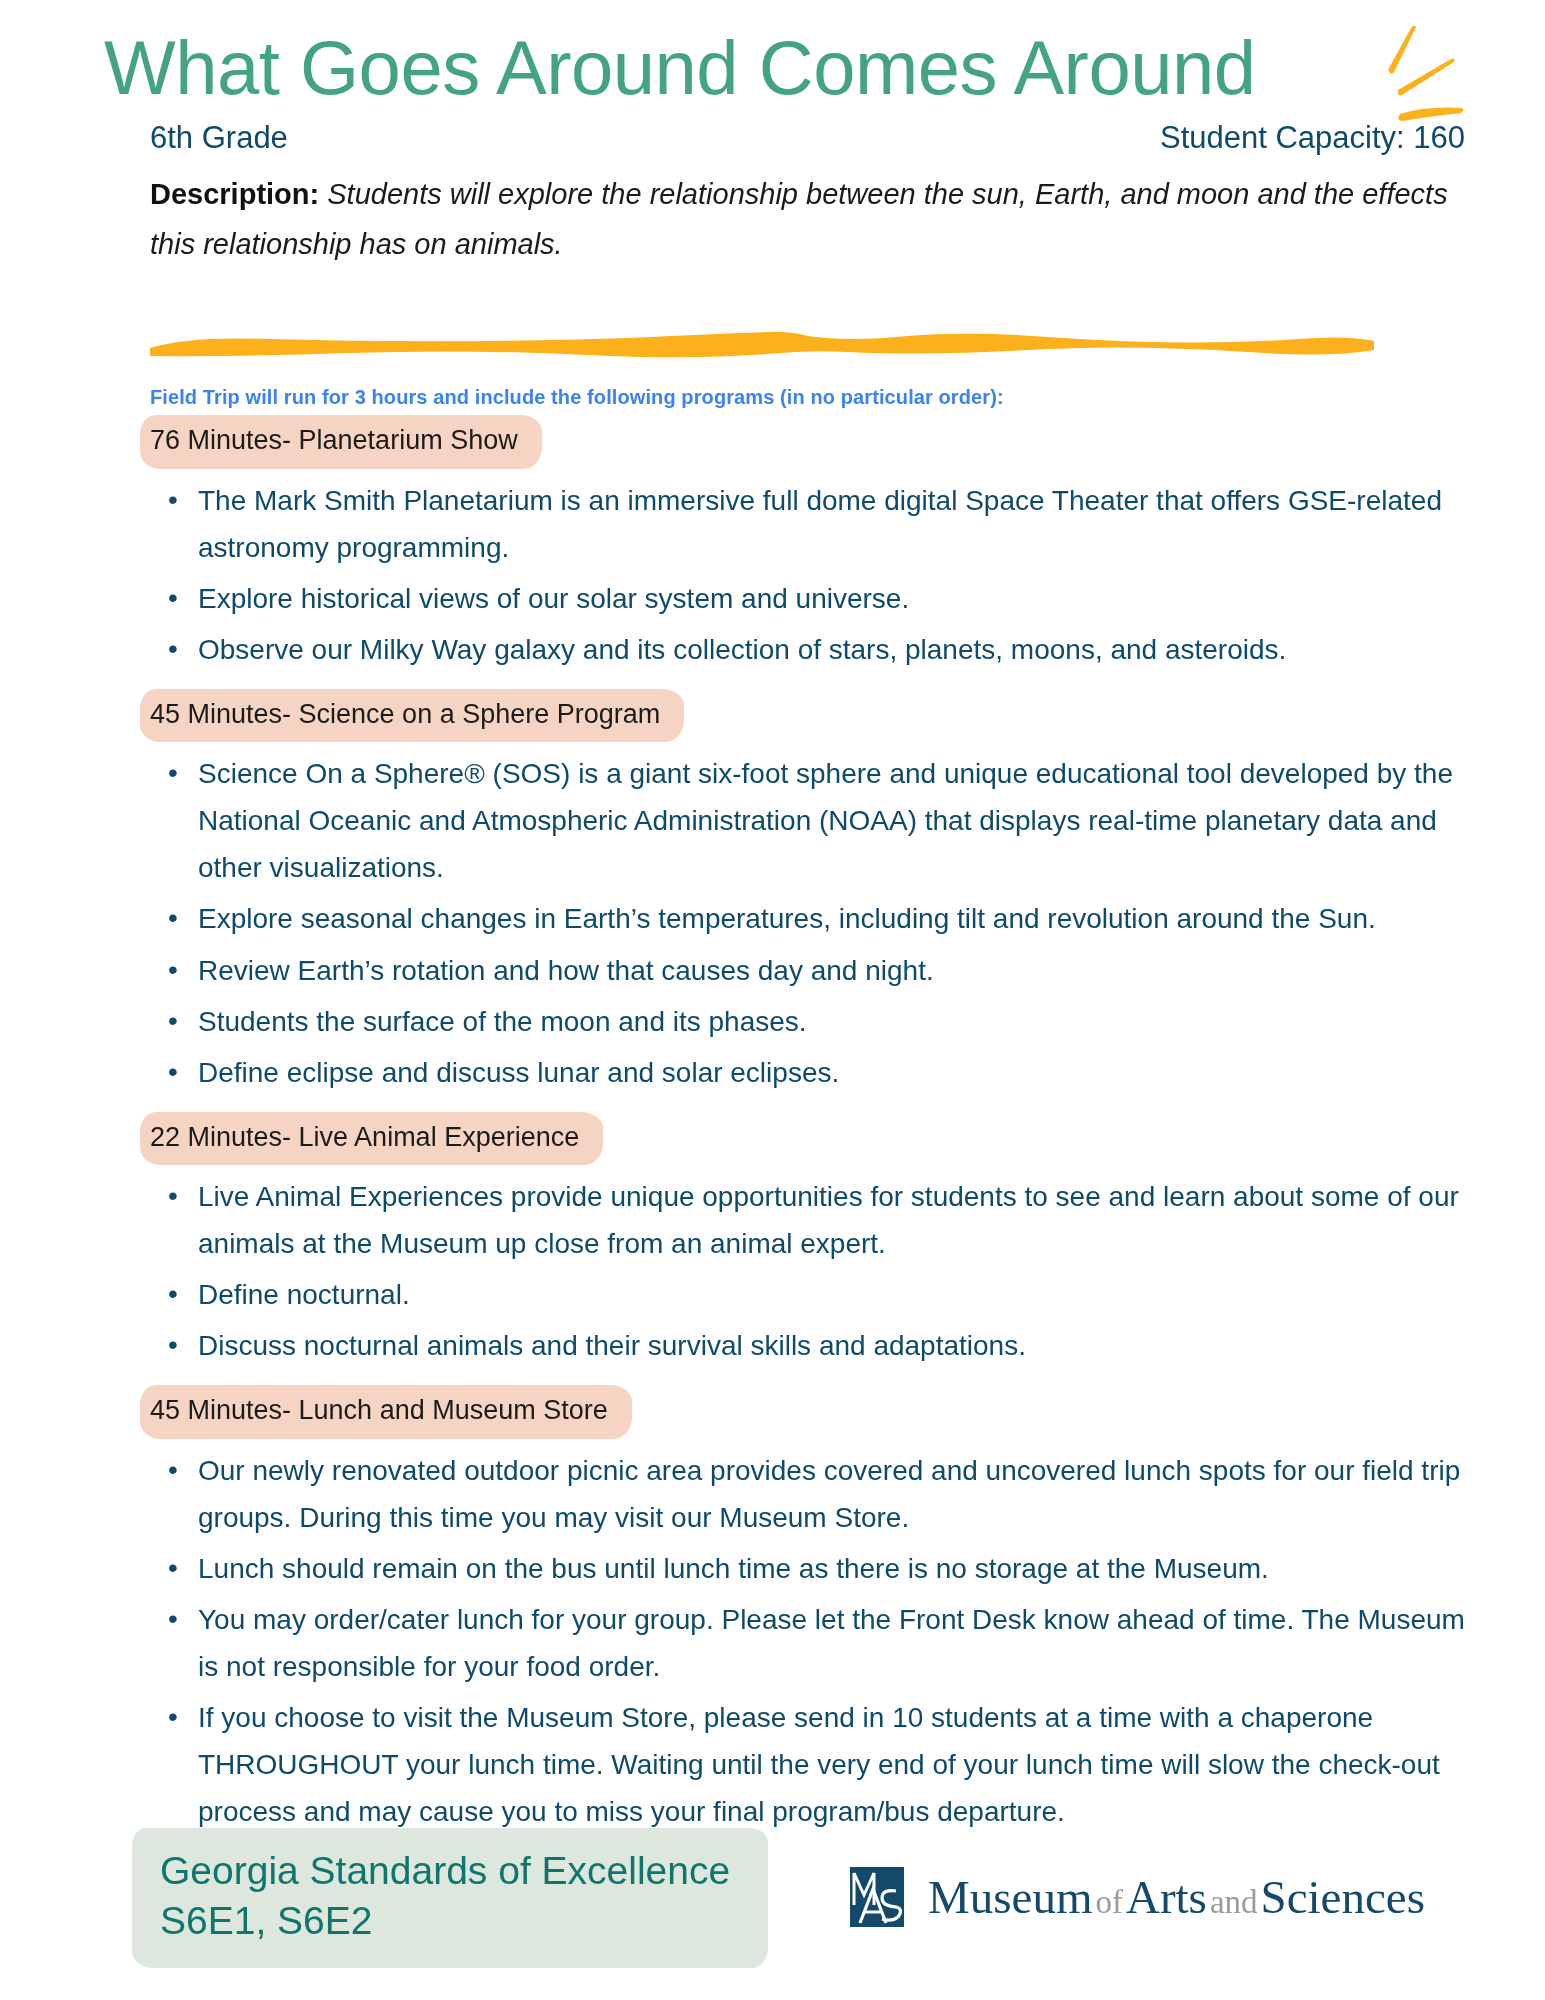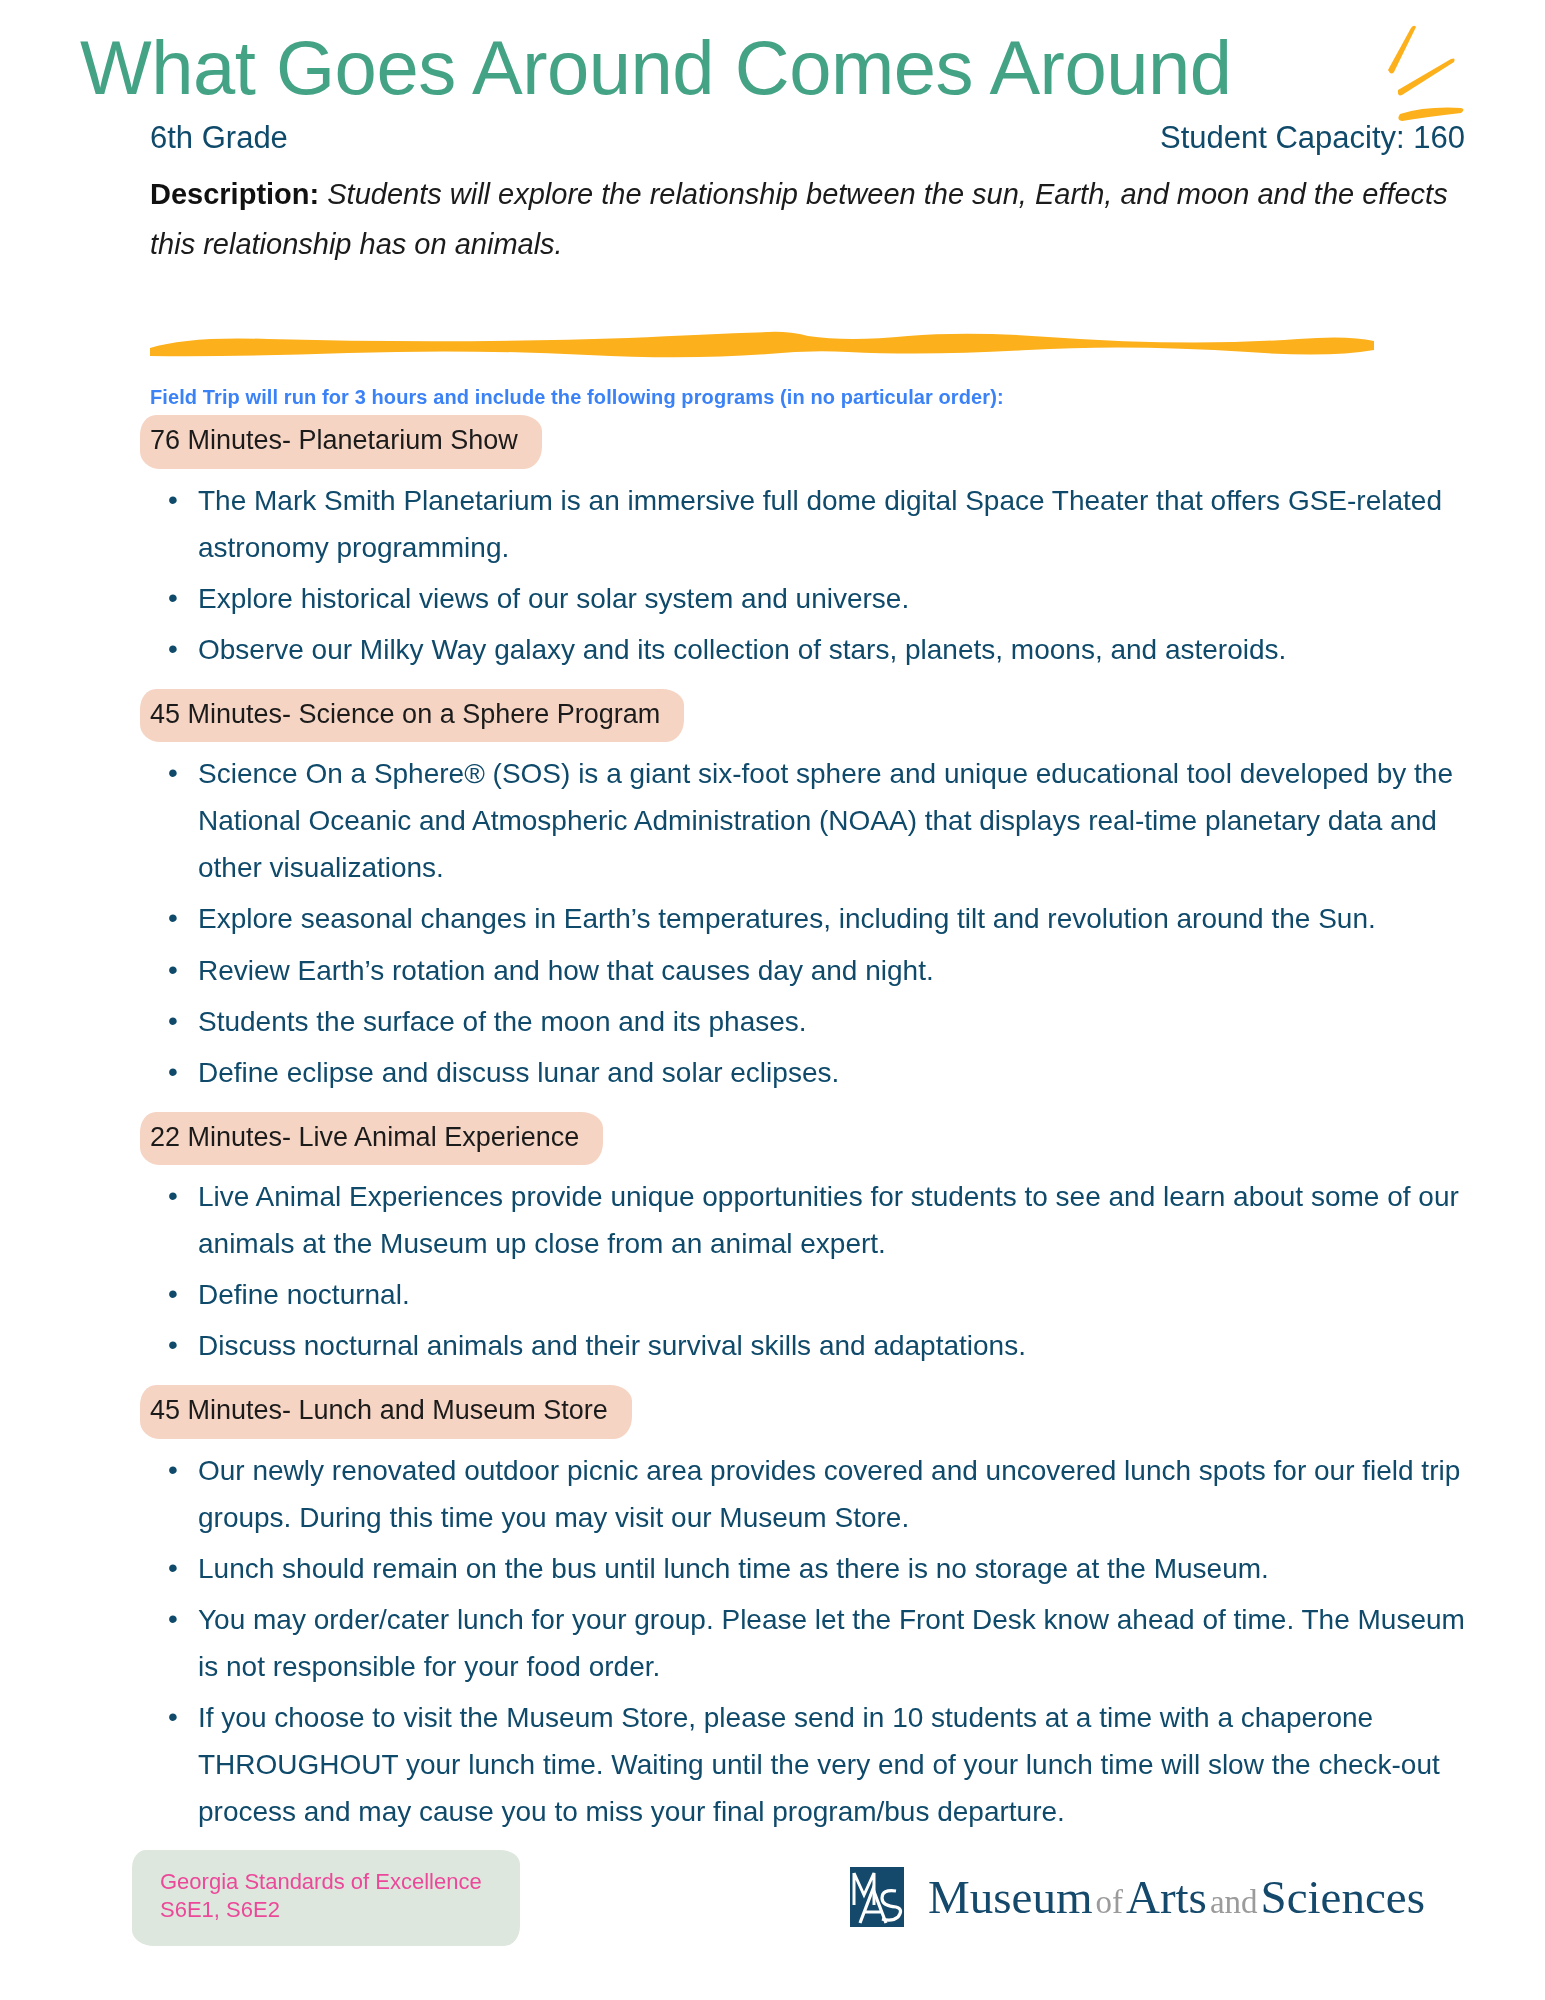--- a/index.html
+++ b/index.html
@@ -27,21 +27,21 @@
     margin: 0;
     padding: 30px 0 0 0;
   }
   .doc-title {
     color: #45a385;
     font-size: 76px;
     font-weight: 400;
     letter-spacing: -0.5px;
     line-height: 1.0;
     margin: 0;
-    padding-left: 80px;
+    padding-left: 104px;
     font-family: "Liberation Sans", sans-serif;
   }
   .sunburst {
     position: absolute;
     top: 18px;
     left: 1348px;
     width: 120px;
     height: 110px;
     pointer-events: none;
   }
@@ -152,22 +152,22 @@
     height: 130px;
     padding: 0 60px 0 150px;
     display: flex;
     align-items: center;
     justify-content: space-between;
   }
   .gse-box {
     position: relative;
     display: inline-block;
     padding: 10px 22px 12px 10px;
-    color: #ec4899;
-    font-size: 22px;
+    color: #0f766e;
+    font-size: 39px;
     line-height: 1.28;
     z-index: 1;
   }
   .gse-box::before {
     content: "";
     position: absolute;
     z-index: -1;
     left: -18px;
     right: -16px;
     top: -8px;

